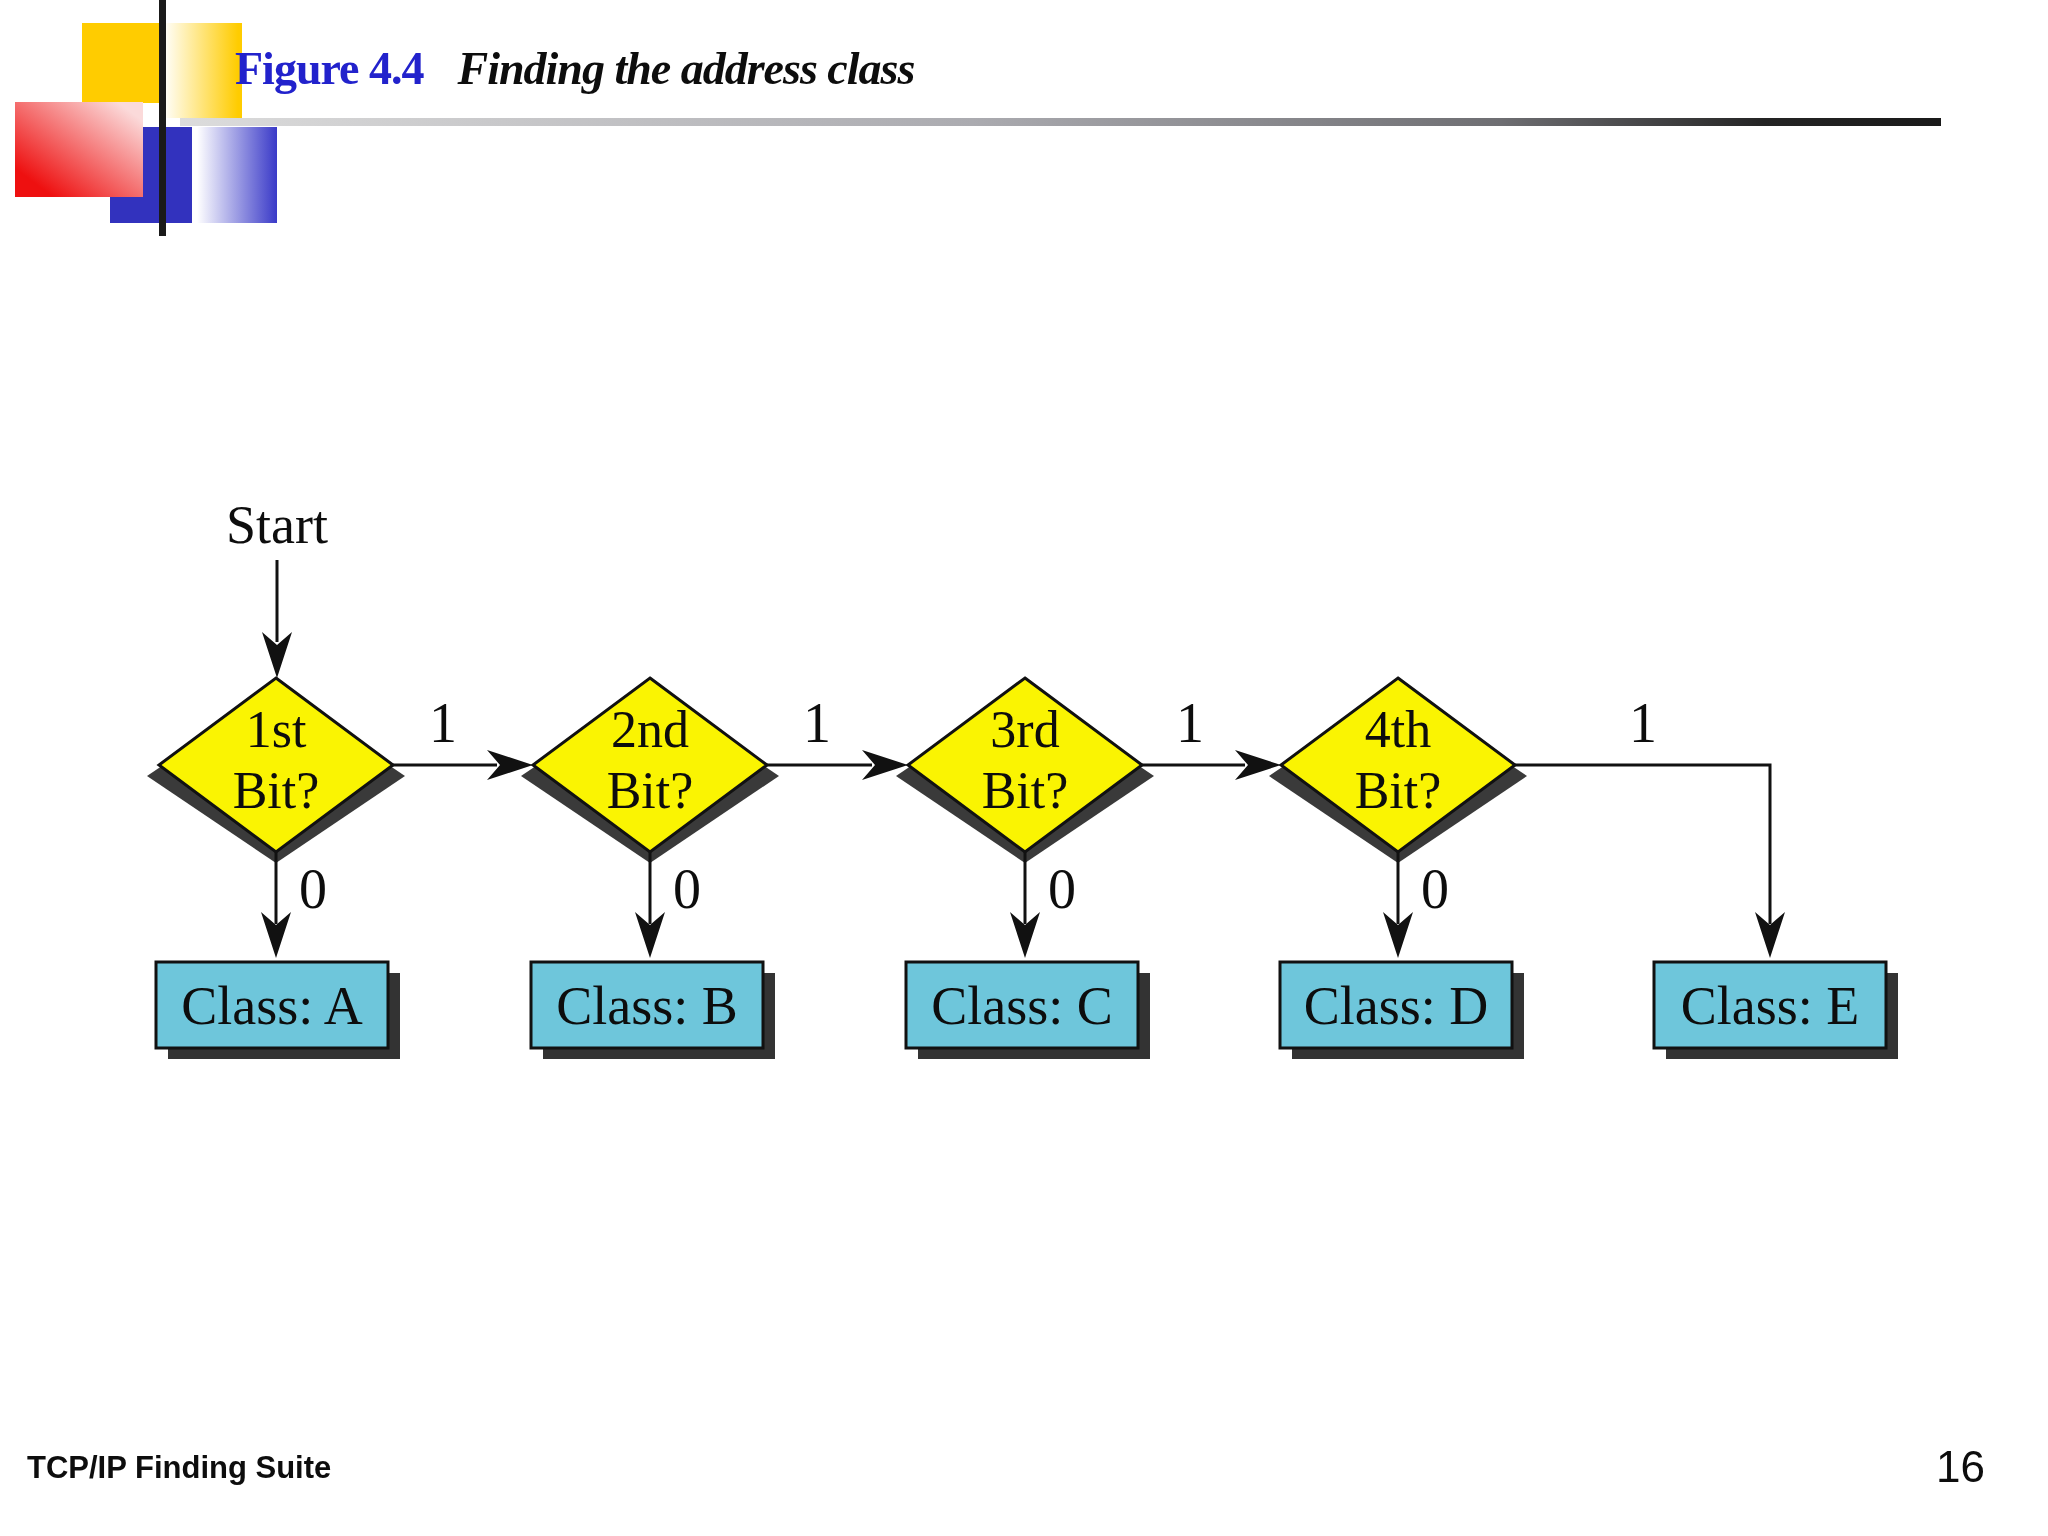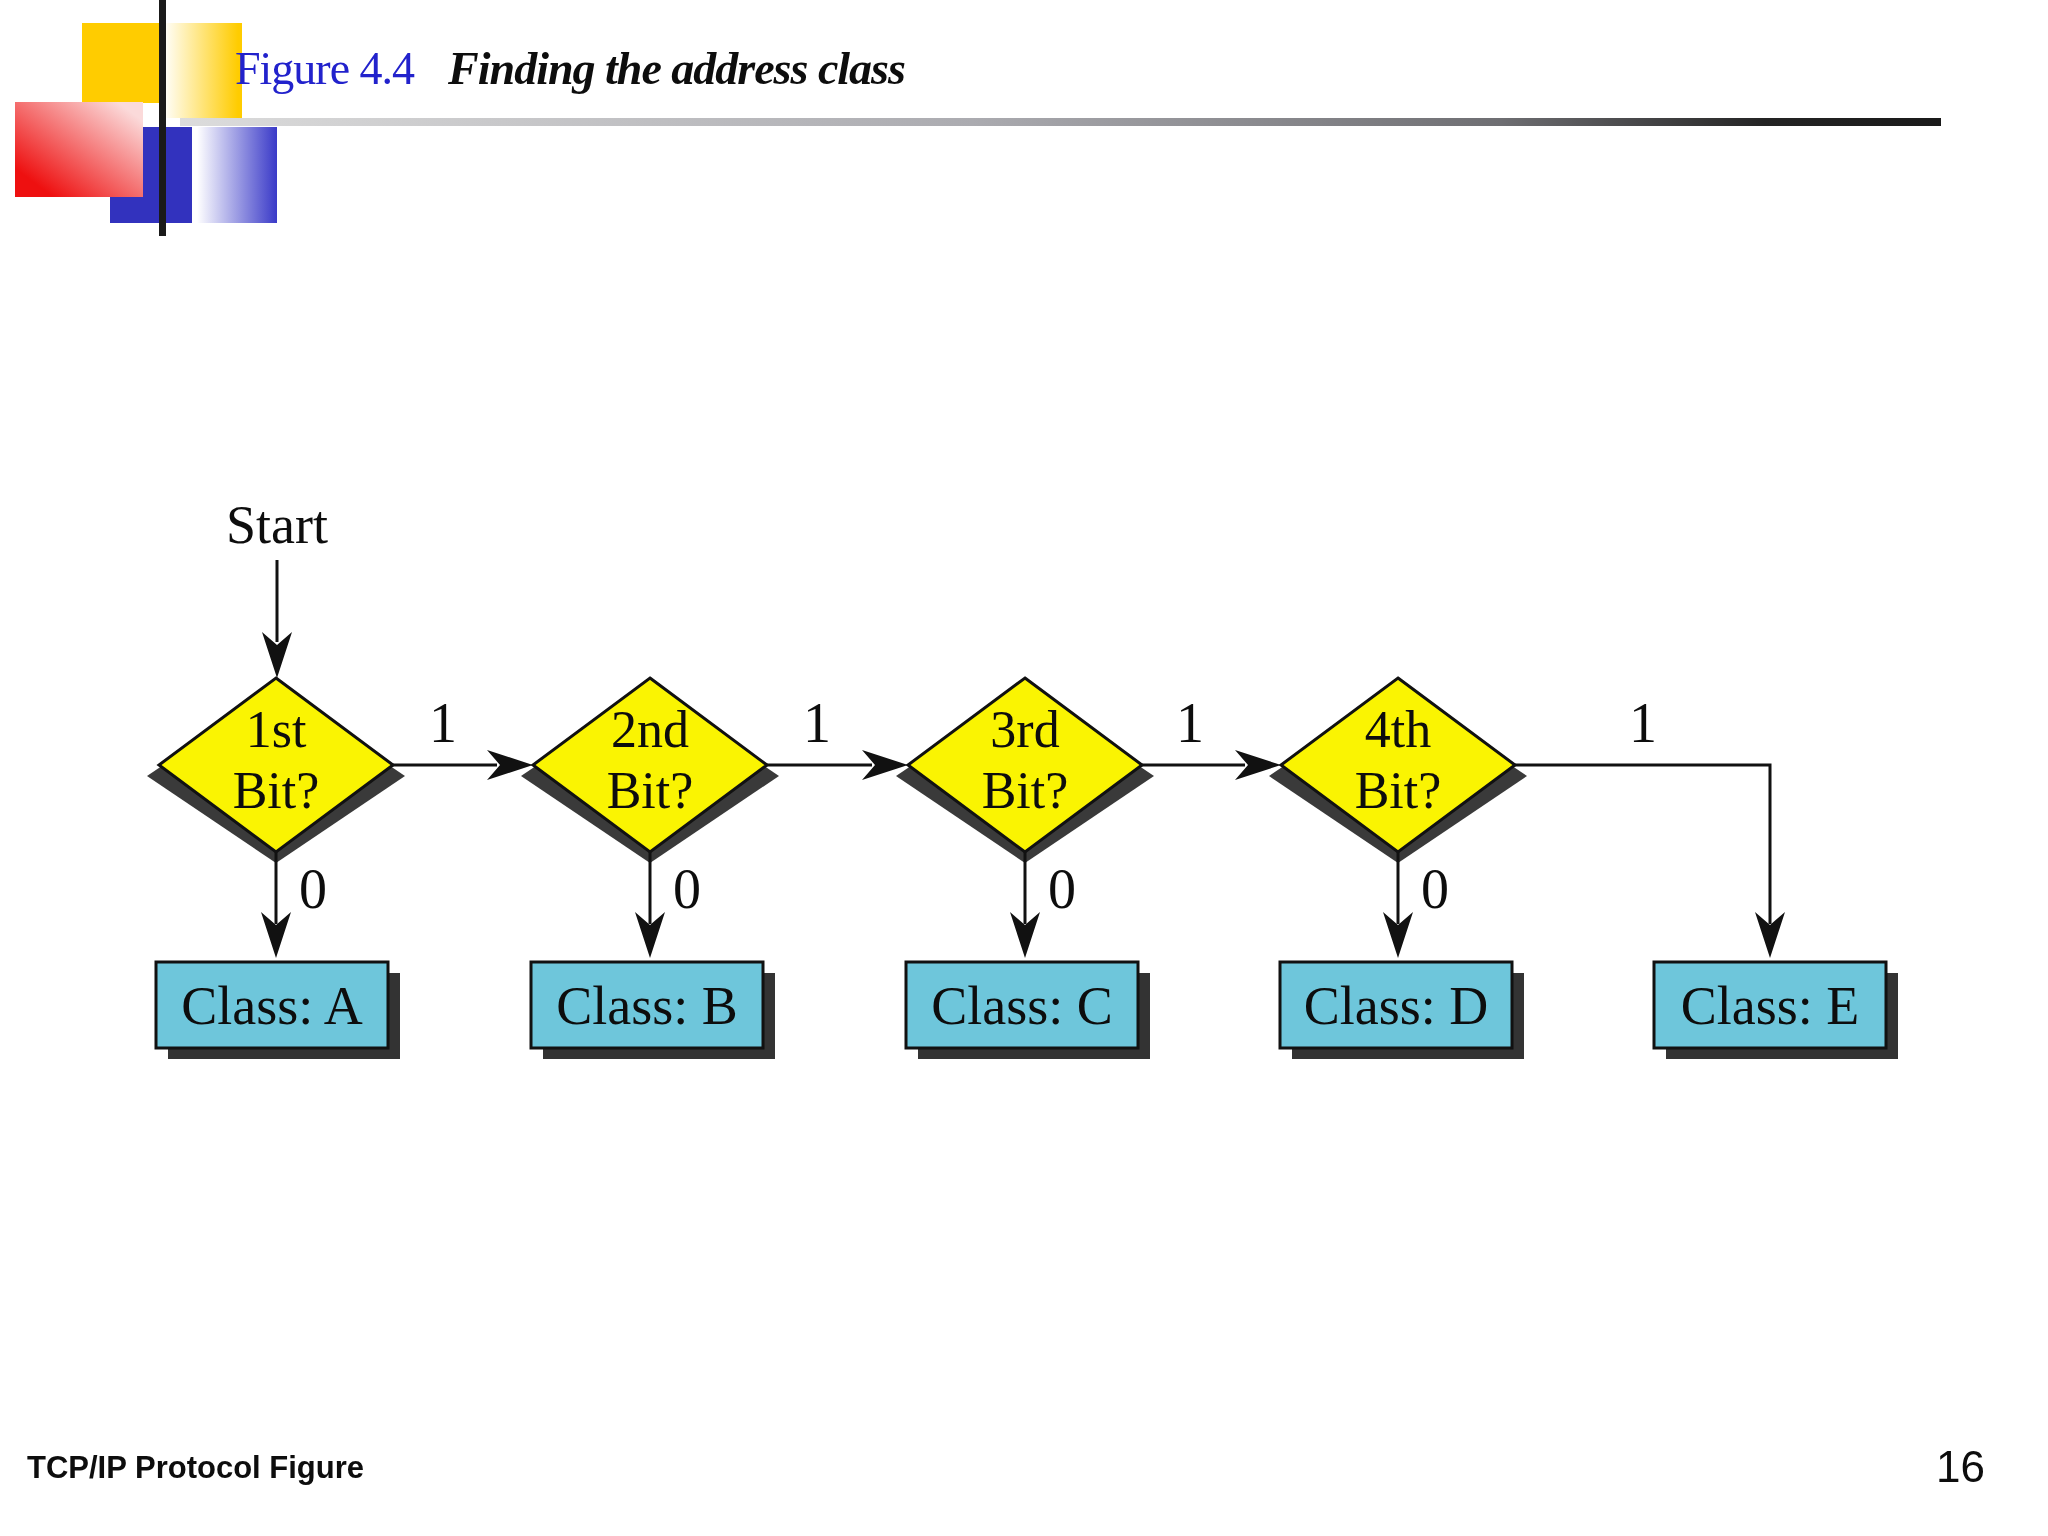--- a/index.html
+++ b/index.html
@@ -18,21 +18,21 @@
   #logo-blue-grad{left:197px;top:127px;width:80px;height:96px;background:linear-gradient(to right,#ffffff 0%,#3A3AC8 100%);z-index:2;}
   #logo-red-grad{left:15px;top:102px;width:128px;height:95px;background:linear-gradient(to top right,#EE1010 15%,#FBDADA 90%);z-index:4;}
   #logo-black-line{left:159px;top:0px;width:7px;height:236px;background:#1a1a1a;z-index:5;}
   #header-rule{left:180px;top:118px;width:1761px;height:8px;
     background:linear-gradient(to right,#DCDCDC 0%,#ABABB0 45%,#6E6E72 75%,#242424 90%,#1a1a1a 100%);z-index:3;}
   
   #header-text{
     position:absolute;left:235px;top:44px;z-index:6;
     white-space:nowrap;font-size:46px;line-height:1.1;letter-spacing:-1px;
   }
-  #figure-label{color:#2222CC;font-weight:normal;}
+  #figure-label{color:#2222CC;font-weight:bold;}
   #figure-title{color:#0d0d0d;font-weight:bold;font-style:italic;margin-left:34px;text-align:right;}
   
   #flowchart{position:absolute;left:0;top:0;z-index:2;}
   .diagram-text{fill:#0d0d0d;}
   
   #footer-left{
     position:absolute;left:27px;top:1450px;
     font-family:"Liberation Sans","DejaVu Sans",sans-serif;
     font-weight:bold;font-size:31px;color:#0d0d0d;
   }
@@ -158,16 +158,16 @@
       <rect x="1280" y="962" width="232" height="86" fill="#6EC6DB" stroke="#111" stroke-width="3"></rect>
       <text class="diagram-text" x="1396" y="1006" font-size="54" text-anchor="middle" dominant-baseline="central">Class: D</text>
     </g>
     <g>
       <rect x="1666" y="973" width="232" height="86" fill="#333333"></rect>
       <rect x="1654" y="962" width="232" height="86" fill="#6EC6DB" stroke="#111" stroke-width="3"></rect>
       <text class="diagram-text" x="1770" y="1006" font-size="54" text-anchor="middle" dominant-baseline="central">Class: E</text>
     </g>
   </svg>
 
-  <div id="footer-left">TCP/IP Protocol Figure</div>
+  <div id="footer-left">TCP/IP Finding Suite</div>
   <div id="page-number">16</div>
 
 </div>
 
 </body></html>

